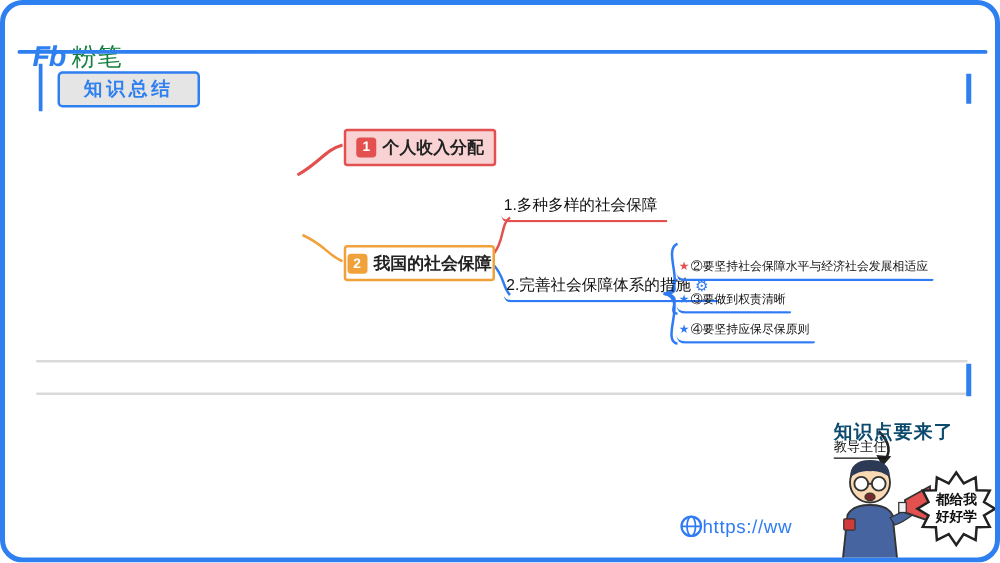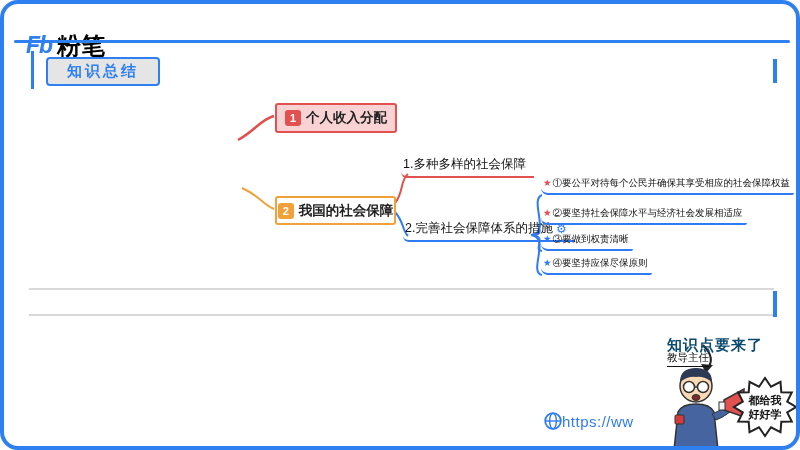--- a/index.html
+++ b/index.html
@@ -5,21 +5,21 @@
   * { margin:0; padding:0; box-sizing:border-box; }
   body { background:#ffffff; font-family:"Liberation Sans", sans-serif; }
   .canvas { position:relative; width:800px; height:450px; background:#ffffff;
             border:4px solid #2e7ff0; border-radius:18px; overflow:hidden; }
 
   .overlay { position:absolute; left:0; top:0; width:800px; height:450px; pointer-events:none; }
 
   
   .logo { position:absolute; left:22px; top:7px; display:flex; align-items:center; gap:5px; }
   .logo-fb { font-size:23px; font-weight:bold; font-style:italic; color:#2e7ff0; letter-spacing:-1px; }
-  .logo-cn { font-size:24px; font-weight:bold; color:#000000; }
+  .logo-cn { font-size:20px; font-weight:normal; color:#15803d; }
   .logo-badge { background:#404040; color:#fff; font-size:12px; font-weight:bold;
                 padding:2px 6px; border-radius:4px;margin-top:48px; }
   .top-divider { position:absolute; left:10px; top:36px; width:776px; height:3px;
                  background:#2e7ff0; border-radius:2px; }
   .left-tick { position:absolute; left:27px; top:47px; width:3px; height:38px; background:#2e7ff0; }
   .section-box { position:absolute; left:42px; top:53px; width:114px; height:29px;
                  border:2.5px solid #2e7ff0; border-radius:4px; background:#e5e5e5;
                  display:flex; align-items:center; justify-content:center;
                  color:#2e7ff0; font-weight:bold; font-size:15px; letter-spacing:3px; }
 
@@ -122,23 +122,20 @@
     <span class="b-icon orange">2</span>
     <span class="b-label">我国的社会保障</span>
   </div>
 
   <div class="child child1">1.多种多样的社会保障</div>
   <div class="child child2">
     <span>2.完善社会保障体系的措施</span>
     <span class="gear">⚙</span>
   </div>
 
-  <div class="measure m0">
-    <span class="star star-red">★</span><span>①要公平对待每个公民并确保其享受相应的社会保障权益</span>
-  </div>
   <div class="measure m2">
     <span class="star star-blue">★</span><span>③要做到权责清晰</span>
   </div>
   <div class="measure m1">
     <span class="star star-red">★</span><span>②要坚持社会保障水平与经济社会发展相适应</span>
   </div>
   <div class="measure m3">
     <span class="star star-blue">★</span><span>④要坚持应保尽保原则</span>
   </div>
 

